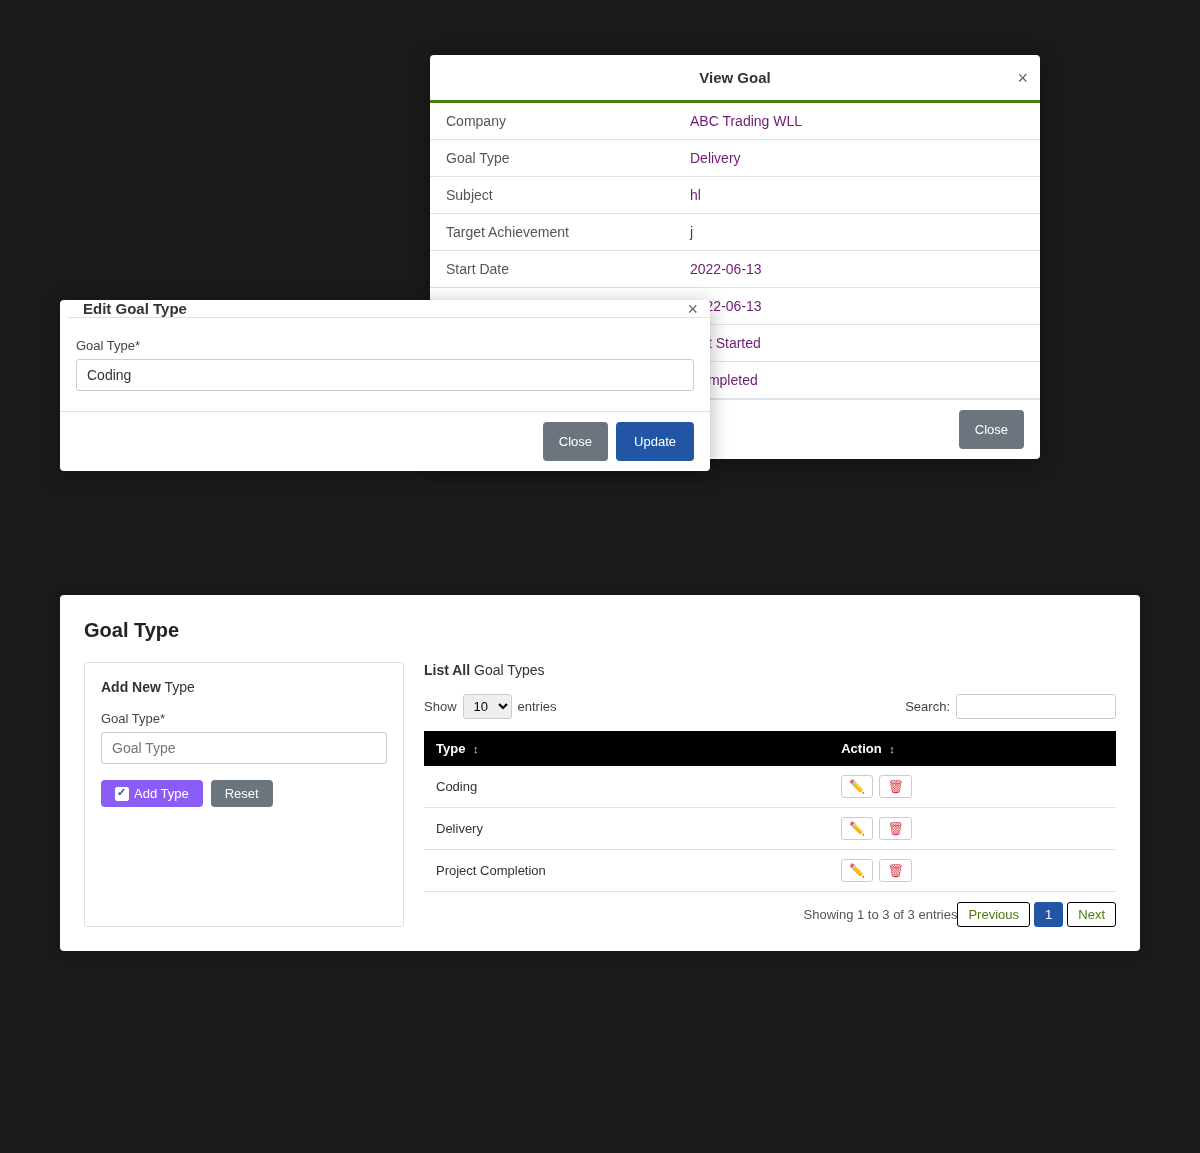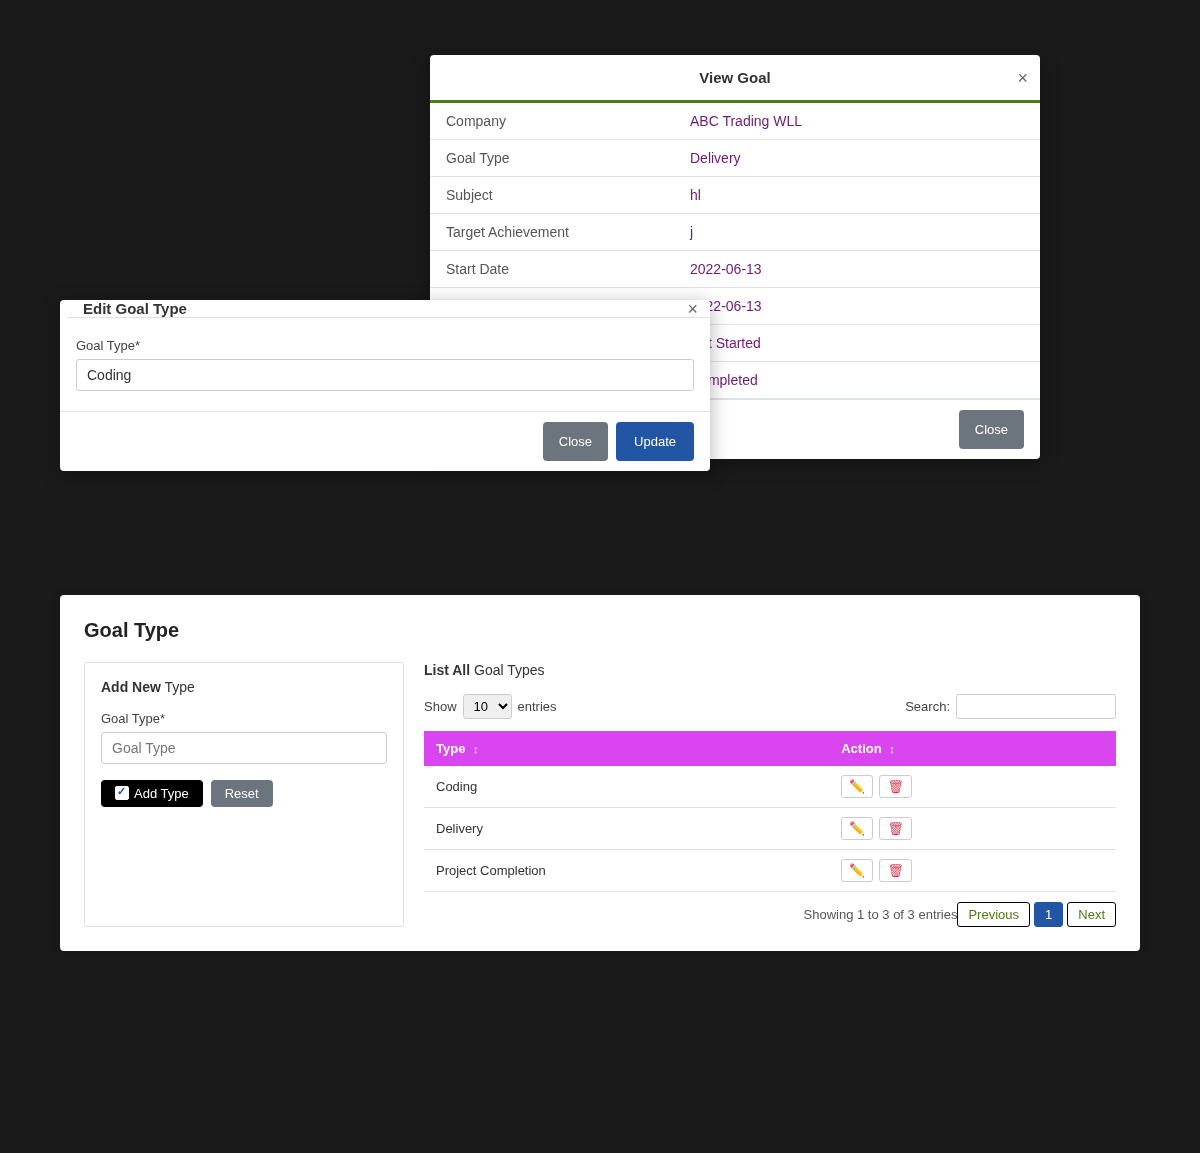--- a/index.html
+++ b/index.html
@@ -179,29 +179,29 @@
       font-size: 13px;
     }
     .add-new-section .form-input {
       margin-bottom: 16px;
     }
     .btn-row {
       display: flex;
       gap: 8px;
     }
     .btn-add-type {
-      background: #000000;
+      background: #8b5cf6;
       color: #fff;
       border: none;
       padding: 6px 14px;
       border-radius: 4px;
       cursor: pointer;
       font-size: 13px;
       display: flex;
-      align-items: flex-start;
+      align-items: flex-end;
       gap: 5px;
     }
     .btn-reset {
       background: #6c757d;
       color: #fff;
       border: none;
       padding: 6px 14px;
       border-radius: 4px;
       cursor: pointer;
       font-size: 13px;
@@ -264,21 +264,21 @@
       width: 160px;
     }
 
     
     .data-table {
       width: 100%;
       border-collapse: collapse;
       margin-bottom: 10px;
     }
     .data-table thead tr {
-      background: #d946ef;
+      background: #000000;
       color: #fff;
     }
     .data-table thead th {
       padding: 10px 12px;
       text-align: left;
       font-weight: 600;
       font-size: 13px;
     }
     .data-table thead th .sort-icon {
       margin-left: 4px;

